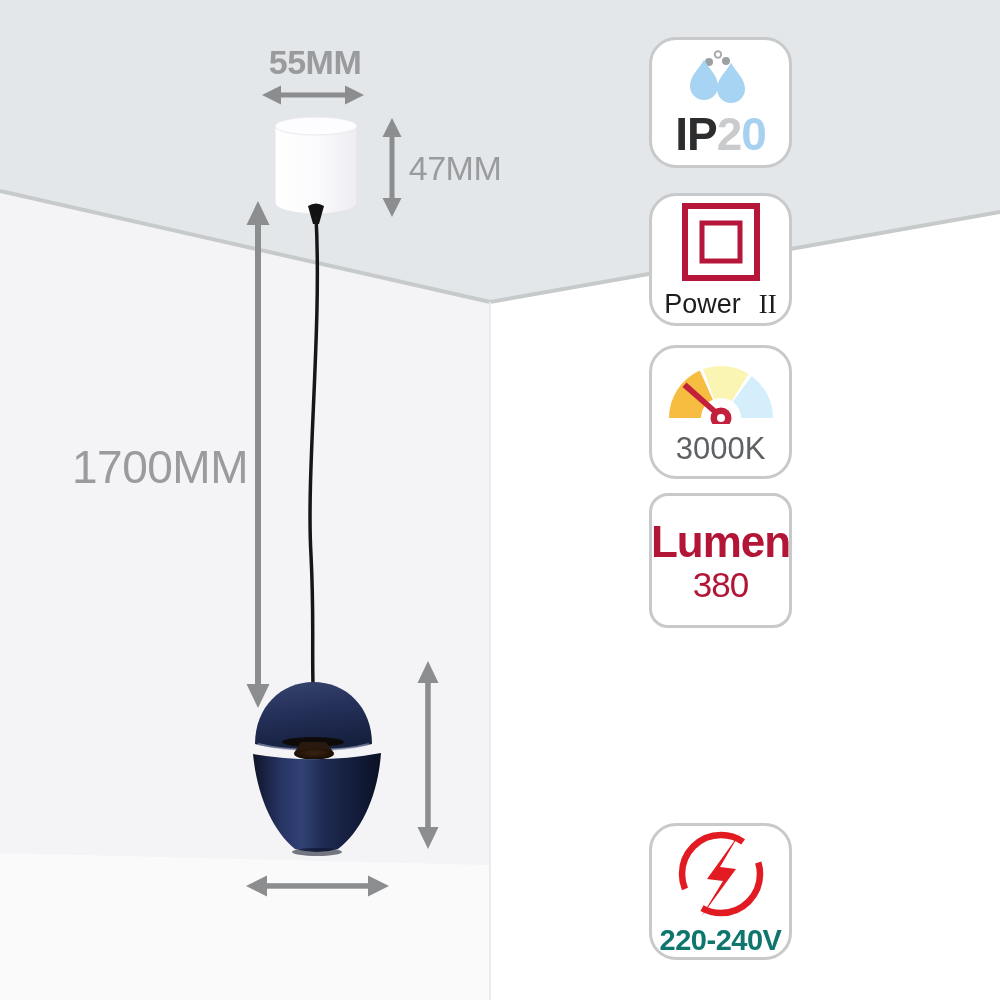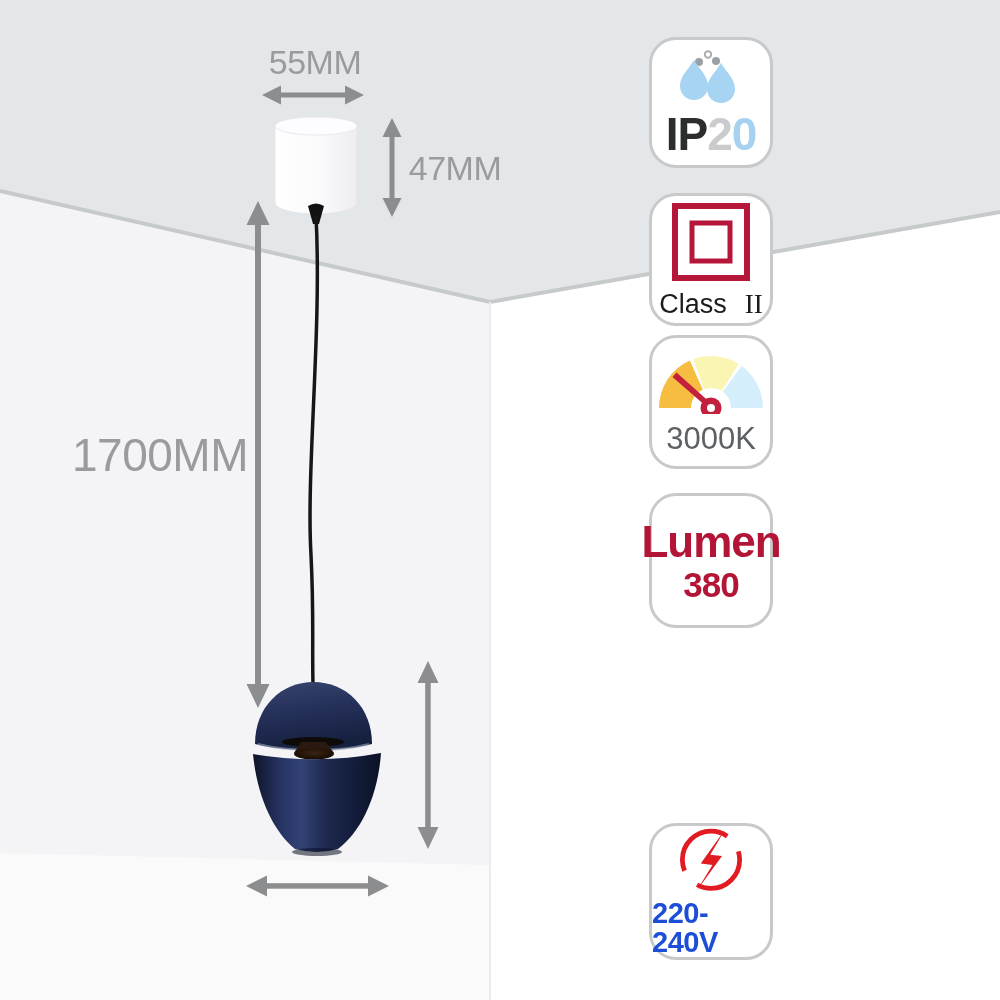--- a/index.html
+++ b/index.html
@@ -12,40 +12,40 @@
   
   .dim-label{
     position:absolute;color:#9a9b9d;letter-spacing:-0.5px;
     transform:translate(-50%,-50%);white-space:nowrap;
   }
   .dim-sm{font-size:34px;}
   .dim-lg{font-size:46px;}
 
   
   .badge{
-    position:absolute;left:649px;width:124px;background:#ffffff;
+    position:absolute;left:649px;width:143px;background:#ffffff;
     border:3px solid #c7c9ca;border-radius:27px;box-sizing:border-box;
     display:flex;flex-direction:column;align-items:center;justify-content:center;
   }
   .badge .txt-row{display:flex;align-items:baseline;line-height:1;}
 
   .ip-text{font-size:46px;font-weight:800;letter-spacing:-1px;line-height:1;}
   .ip-prefix{color:#2c2d2e;}
   .ip-d1{color:#c9cbcc;}
   .ip-d2{color:#a7d2ef;}
 
   .class-text{font-size:27px;color:#1c1c1c;line-height:1;}
   .class-numeral{font-family:"Liberation Serif", serif;margin-left:18px;}
 
   .temp-text{font-size:31px;color:#5d6164;line-height:1;}
 
   .crimson-big{font-size:44px;font-weight:700;letter-spacing:-1px;color:#b31537;line-height:1;}
-  .crimson-sub{font-size:35px;font-weight:700;letter-spacing:-1px;color:#b31537;line-height:1;margin-top:3px;}
+  .crimson-sub{font-size:35px;font-weight:400;letter-spacing:-1px;color:#b31537;line-height:1;margin-top:3px;}
 
-  .volt-text{font-size:29px;font-weight:700;letter-spacing:-0.5px;color:#1d4ed8;line-height:1;margin-top:4px;}
+  .volt-text{font-size:29px;font-weight:700;letter-spacing:-0.5px;color:#0f766e;line-height:1;margin-top:4px;}
 
   .icon-block{display:block;}
 </style>
 </head>
 <body>
 
 <div class="stage">
 
   <svg class="scene" width="1000" height="1000" viewBox="0 0 1000 1000">
     <defs>
@@ -127,23 +127,23 @@
         <polygon points="428,849 417.5,827 438.5,827"></polygon>
       </g>
       <g>
         <rect x="264" y="883.2" width="107" height="5.5"></rect>
         <polygon points="246,886 267,875.5 267,896.5"></polygon>
         <polygon points="389,886 368,875.5 368,896.5"></polygon>
       </g>
     </g>
   </svg>
 
-  <div class="dim-label dim-sm" style="left:315px;top:62px;">55MM</div>
+  <div class="dim-label dim-sm" style="left:315px;top:62px;font-weight:bold;">55MM</div>
   <div class="dim-label dim-sm" style="left:455px;top:168px;text-align:right;">47MM</div>
-  <div class="dim-label dim-lg" style="left:160px;top:455px;">1700MM</div>
+  <div class="dim-label dim-lg" style="left:160px;top:467px;">1700MM</div>
 
   <div class="badge" style="top:37px;height:131px;">
     <svg class="icon-block" width="100" height="58" viewBox="0 0 100 58">
       <circle cx="47" cy="5.5" r="3.2" fill="#ffffff" stroke="#a9adb0" stroke-width="2"></circle>
       <circle cx="38" cy="13" r="4" fill="#9aa0a4"></circle>
       <circle cx="55" cy="12" r="4" fill="#9aa0a4"></circle>
       <path d="M33,11 C27,21 19,27 19,37 a14,14 0 0 0 28,0 C47,27 39,21 33,11 Z" fill="#a7d4f2"></path>
       <path d="M60,14 C54,24 46,30 46,40 a14,14 0 0 0 28,0 C74,30 66,24 60,14 Z" fill="#a7d4f2"></path>
     </svg>
     <div class="txt-row ip-text" style="margin-top:4px;">
@@ -152,39 +152,39 @@
       <span class="ip-d2">0</span>
     </div>
   </div>
 
   <div class="badge" style="top:193px;height:133px;">
     <svg class="icon-block" width="80" height="80" viewBox="0 0 80 80">
       <rect x="4" y="4" width="72" height="72" fill="none" stroke="#b5163a" stroke-width="6"></rect>
       <rect x="21" y="21" width="38" height="38" fill="none" stroke="#b5163a" stroke-width="5"></rect>
     </svg>
     <div class="txt-row class-text" style="margin-top:9px;">
-      <span>Class</span>
+      <span>Power</span>
       <span class="class-numeral">II</span>
     </div>
   </div>
 
-  <div class="badge" style="top:335px;height:134px;">
+  <div class="badge" style="top:345px;height:134px;">
     <svg class="icon-block" width="120" height="64" viewBox="0 0 120 64">
       <path d="M8,58 A52,52 0 0 1 38.8,10.5 L60,58 Z" fill="#f6bd40"></path>
       <path d="M42.2,9.1 A52,52 0 0 1 87.6,13.9 L60,58 Z" fill="#fbf5b4"></path>
       <path d="M90.6,15.9 A52,52 0 0 1 112,58 L60,58 Z" fill="#d4effb"></path>
       <circle cx="60" cy="58" r="20" fill="#ffffff"></circle>
       <path d="M60.5,61 L21.5,27 L25.5,22.5 L63,56 Z" fill="#c2203c"></path>
       <circle cx="60" cy="58" r="10.5" fill="#c2203c"></circle>
       <circle cx="60" cy="58" r="4" fill="#ffffff"></circle>
     </svg>
     <div class="temp-text" style="margin-top:9px;">3000K</div>
   </div>
 
-  <div class="badge" style="top:493px;height:135px;">
+  <div class="badge" style="top:493px;height:135px;border-radius:19px;">
     <div class="crimson-big">Lumen</div>
     <div class="crimson-sub">380</div>
   </div>
 
 
   <div class="badge" style="top:823px;height:137px;">
     <svg class="icon-block" width="96" height="94" viewBox="0 0 96 94">
       <circle cx="48" cy="46" r="39" fill="none" stroke="#e21b23" stroke-width="6.5" stroke-dasharray="81 26 100 26 18"></circle>
       <polygon points="67,5 34,51 50,53 28,89 63,41 47,39" fill="#e21b23"></polygon>
     </svg>

